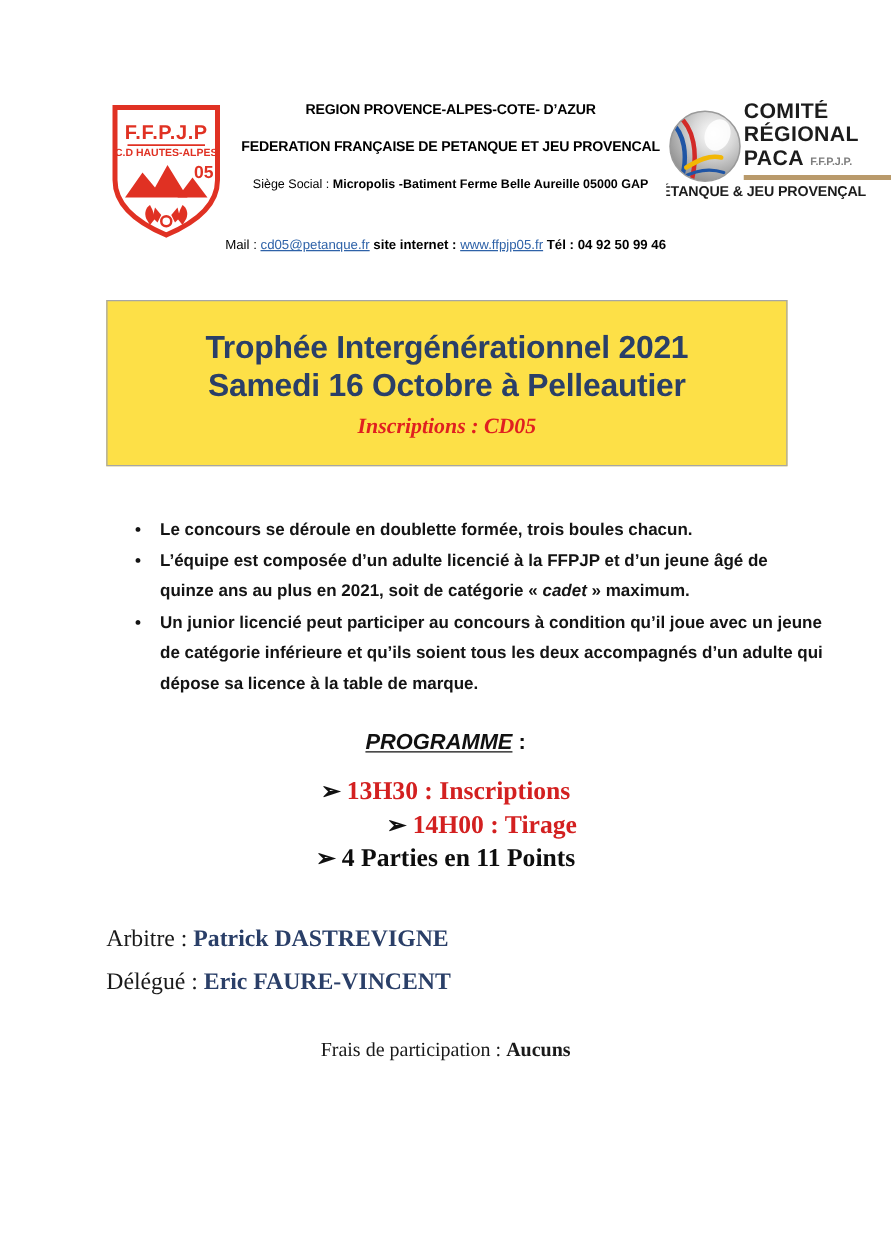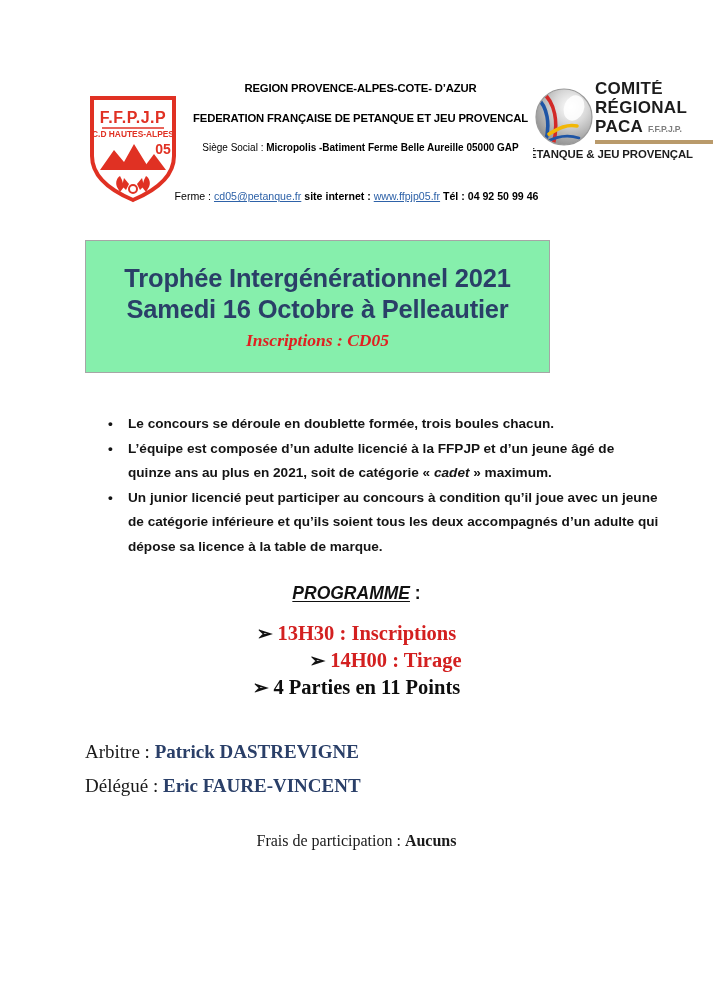--- a/index.html
+++ b/index.html
@@ -21,21 +21,21 @@
     position: absolute;
     left: 0;
     top: 0;
     width: 713px;
     height: 222px;
   }
 
   .shield-logo {
     position: absolute;
     left: 84px;
-    top: 92px;
+    top: 80px;
     width: 98px;
     height: 112px;
   }
 
   .header-center {
     position: absolute;
     left: 178px;
     top: 82px;
     width: 365px;
     text-align: center;
@@ -144,25 +144,25 @@
     letter-spacing: -0.1px;
     color: #1c1c1c;
     white-space: nowrap;
   }
 
   
   .title-box {
     position: absolute;
     left: 85px;
     top: 240px;
-    width: 465px;
+    width: 545px;
     height: 133px;
     border: 1.5px solid #a6a6a6;
     box-sizing: border-box;
-    background: #86efac;
+    background: #fde047;
   }
   .title-inner {
     position: absolute;
     left: 0;
     top: 22px;
     width: 100%;
     text-align: center;
   }
   .title-main {
     font-family: "Liberation Sans", sans-serif;
@@ -309,21 +309,21 @@
 
   <div class="header-center">
     <div class="hdr-line">REGION PROVENCE-ALPES-COTE- D’AZUR</div>
     <div class="hdr-line">FEDERATION FRANÇAISE DE PETANQUE ET JEU PROVENCAL</div>
     <div class="hdr-siege">
       <span class="reg">Siège Social : </span><span class="bd">Micropolis -Batiment Ferme Belle Aureille 05000 GAP</span>
     </div>
   </div>
 
   <div class="hdr-mail">
-    <span class="lbl">Ferme : </span><a class="link" href="#">cd05@petanque.fr</a><span class="bd"> site internet : </span><a class="link" href="#">www.ffpjp05.fr</a><span class="bd"> Tél : </span><span class="bd">04 92 50 99 46</span>
+    <span class="lbl">Mail : </span><a class="link" href="#">cd05@petanque.fr</a><span class="bd"> site internet : </span><a class="link" href="#">www.ffpjp05.fr</a><span class="bd"> Tél : </span><span class="bd">04 92 50 99 46</span>
   </div>
 
   <div class="paca-logo">
     <div class="paca-boule">
       <svg width="62" height="66" viewBox="0 0 62 66" xmlns="http://www.w3.org/2000/svg">
         <defs>
           <radialGradient id="bg" cx="62%" cy="32%" r="72%">
             <stop offset="0%" stop-color="#ffffff"></stop>
             <stop offset="42%" stop-color="#d8d8d8"></stop>
             <stop offset="100%" stop-color="#8f8f8f"></stop>

